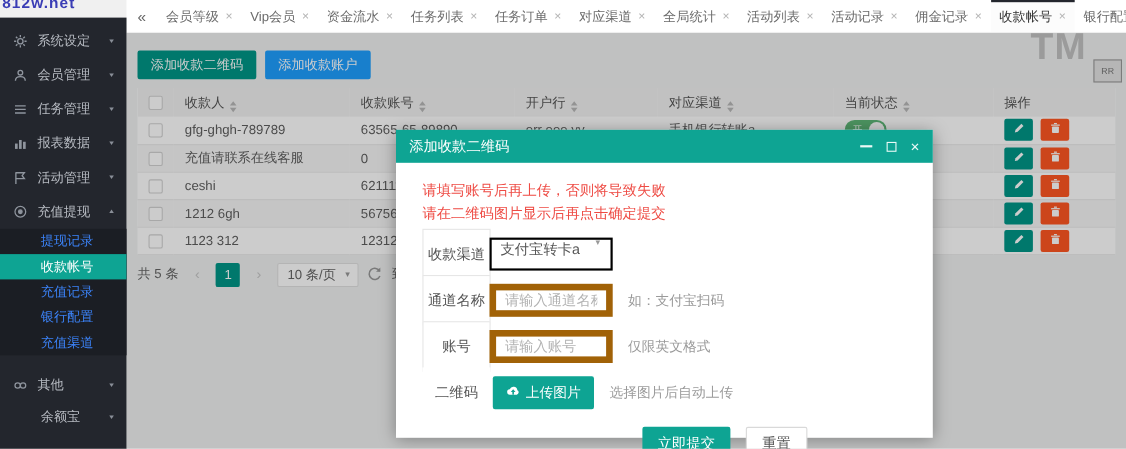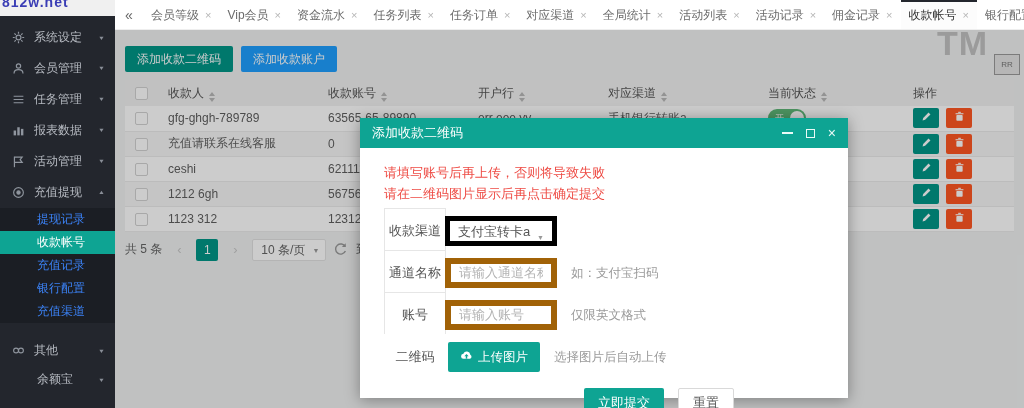--- a/index.html
+++ b/index.html
@@ -73,21 +73,21 @@
   .modal-ctrls { margin-left:auto; display:flex; align-items:center; gap:13px; }
   .mc { cursor:pointer; display:inline-flex; align-items:center; justify-content:center; color:#eafaf7; }
   .mc-min { width:11px; height:2px; background:#eafaf7; }
   .mc-max { width:9px; height:9px; border:1px solid #eafaf7; }
   .mc-close { font-size:14px; line-height:1; }
   .modal-body { padding:14px 0 0 24px; }
   .warn { color:#ee4b44; font-size:13px; line-height:21px; }
   .form-row { display:flex; align-items:center; margin-top:12px; height:30px; }
   .f-label { width:62px; height:46px; border:1px solid #e6e6e6; display:flex; align-items:center; justify-content:center; font-size:13px; color:#555; flex:none; background:#fff; }
   .f-label.no-border { border-color:transparent;font-family:Liberation Mono, monospace; }
-  .f-select { position:relative; width:112px; height:30px; border:5px solid #000000; margin-left:-1px; background:#fff; font-size:13px; color:#555; display:flex; align-items:flex-end; padding:0 8px; cursor:pointer; }
+  .f-select { position:relative; width:112px; height:30px; border:2px solid #000000; margin-left:-1px; background:#fff; font-size:13px; color:#555; display:flex; align-items:flex-start; padding:0 8px; cursor:pointer; }
   .f-select .sel-caret { position:absolute; right:8px; font-size:7px; color:#999; }
   .f-input { width:112px; height:30px; border:6px solid #a16207; margin-left:-1px; padding:0 8px; font-size:13px; color:#555; font-family:Liberation Mono, monospace; outline:none; }
   .f-input::placeholder { color:#b3b3b3; }
   .f-hint { margin-left:14px; font-size:12.5px; color:#9a9a9a; }
   .btn-upload { height:30px; margin-left:2px; background:#0ea493; border:none; color:#fff; font-size:12.5px; padding:0 12px; border-radius:2px; display:inline-flex; align-items:center; gap:5px; cursor:pointer; font-family:inherit; }
   .btn-upload svg { width:13px; height:11px; }
   .modal-footer { margin-top:16px; padding-left:200px; display:flex; gap:14px; }
   .btn-submit { width:80px; height:30px; background:#0ea493; border:none; color:#fff; font-size:13px; border-radius:2px; cursor:pointer; font-family:inherit; }
   .btn-reset { width:56px; height:30px; background:#fff; border:1px solid #d9d9d9; color:#555; font-size:13px; border-radius:2px; cursor:pointer; font-family:inherit; }
 </style>

